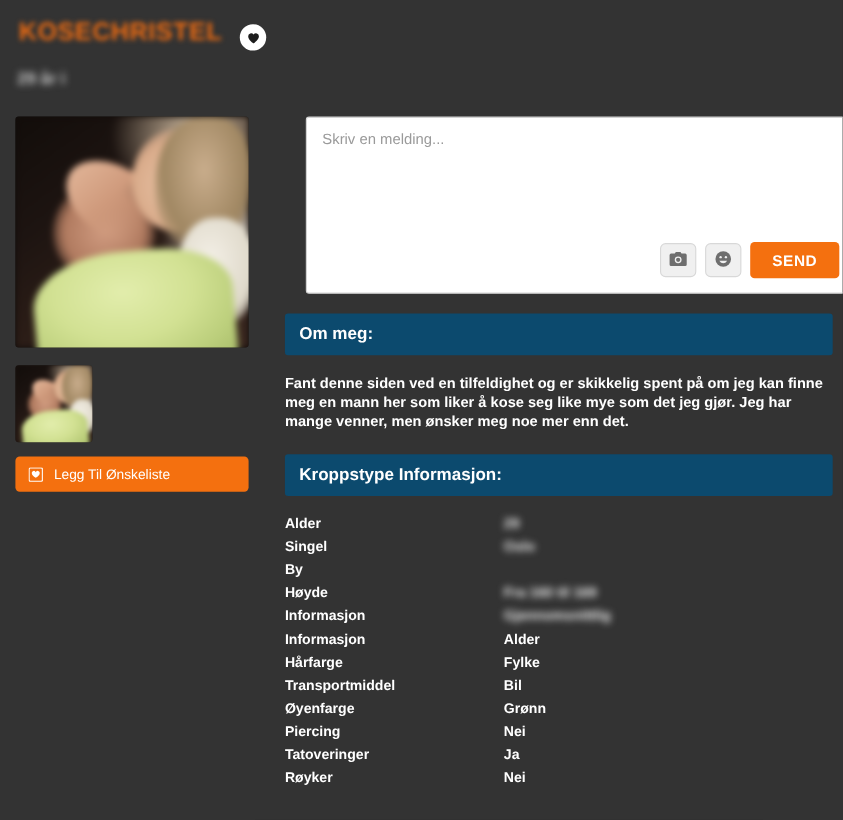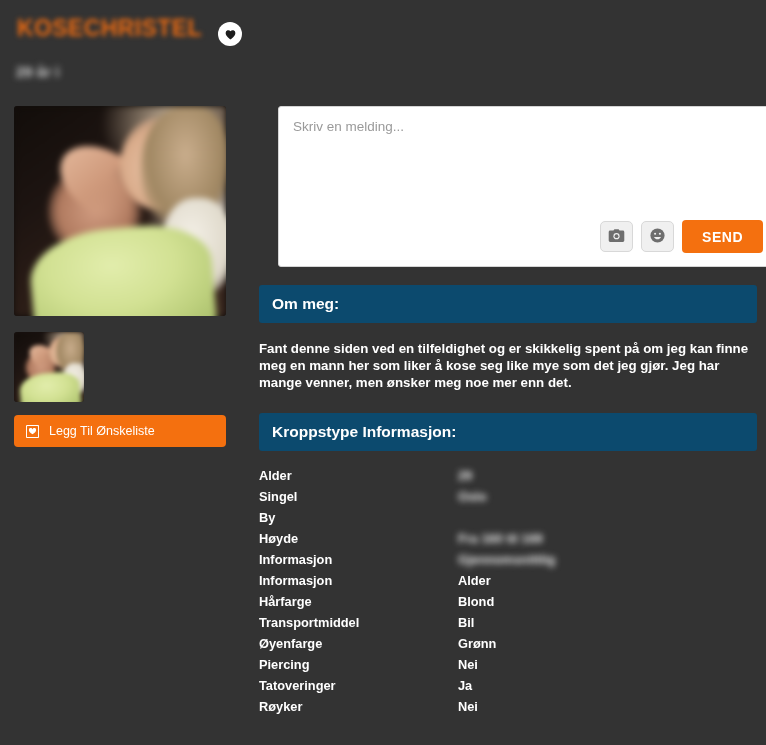--- a/index.html
+++ b/index.html
@@ -409,21 +409,21 @@
           <tr>
             <td class="k">Informasjon</td>
             <td class="v redacted">Gjennomsnittlig</td>
           </tr>
           <tr>
             <td class="k">Informasjon</td>
             <td class="v">Alder</td>
           </tr>
           <tr>
             <td class="k">Hårfarge</td>
-            <td class="v">Blond</td>
+            <td class="v">Fylke</td>
           </tr>
           <tr>
             <td class="k">Transportmiddel</td>
             <td class="v">Bil</td>
           </tr>
           <tr>
             <td class="k">Øyenfarge</td>
             <td class="v">Grønn</td>
           </tr>
           <tr>

